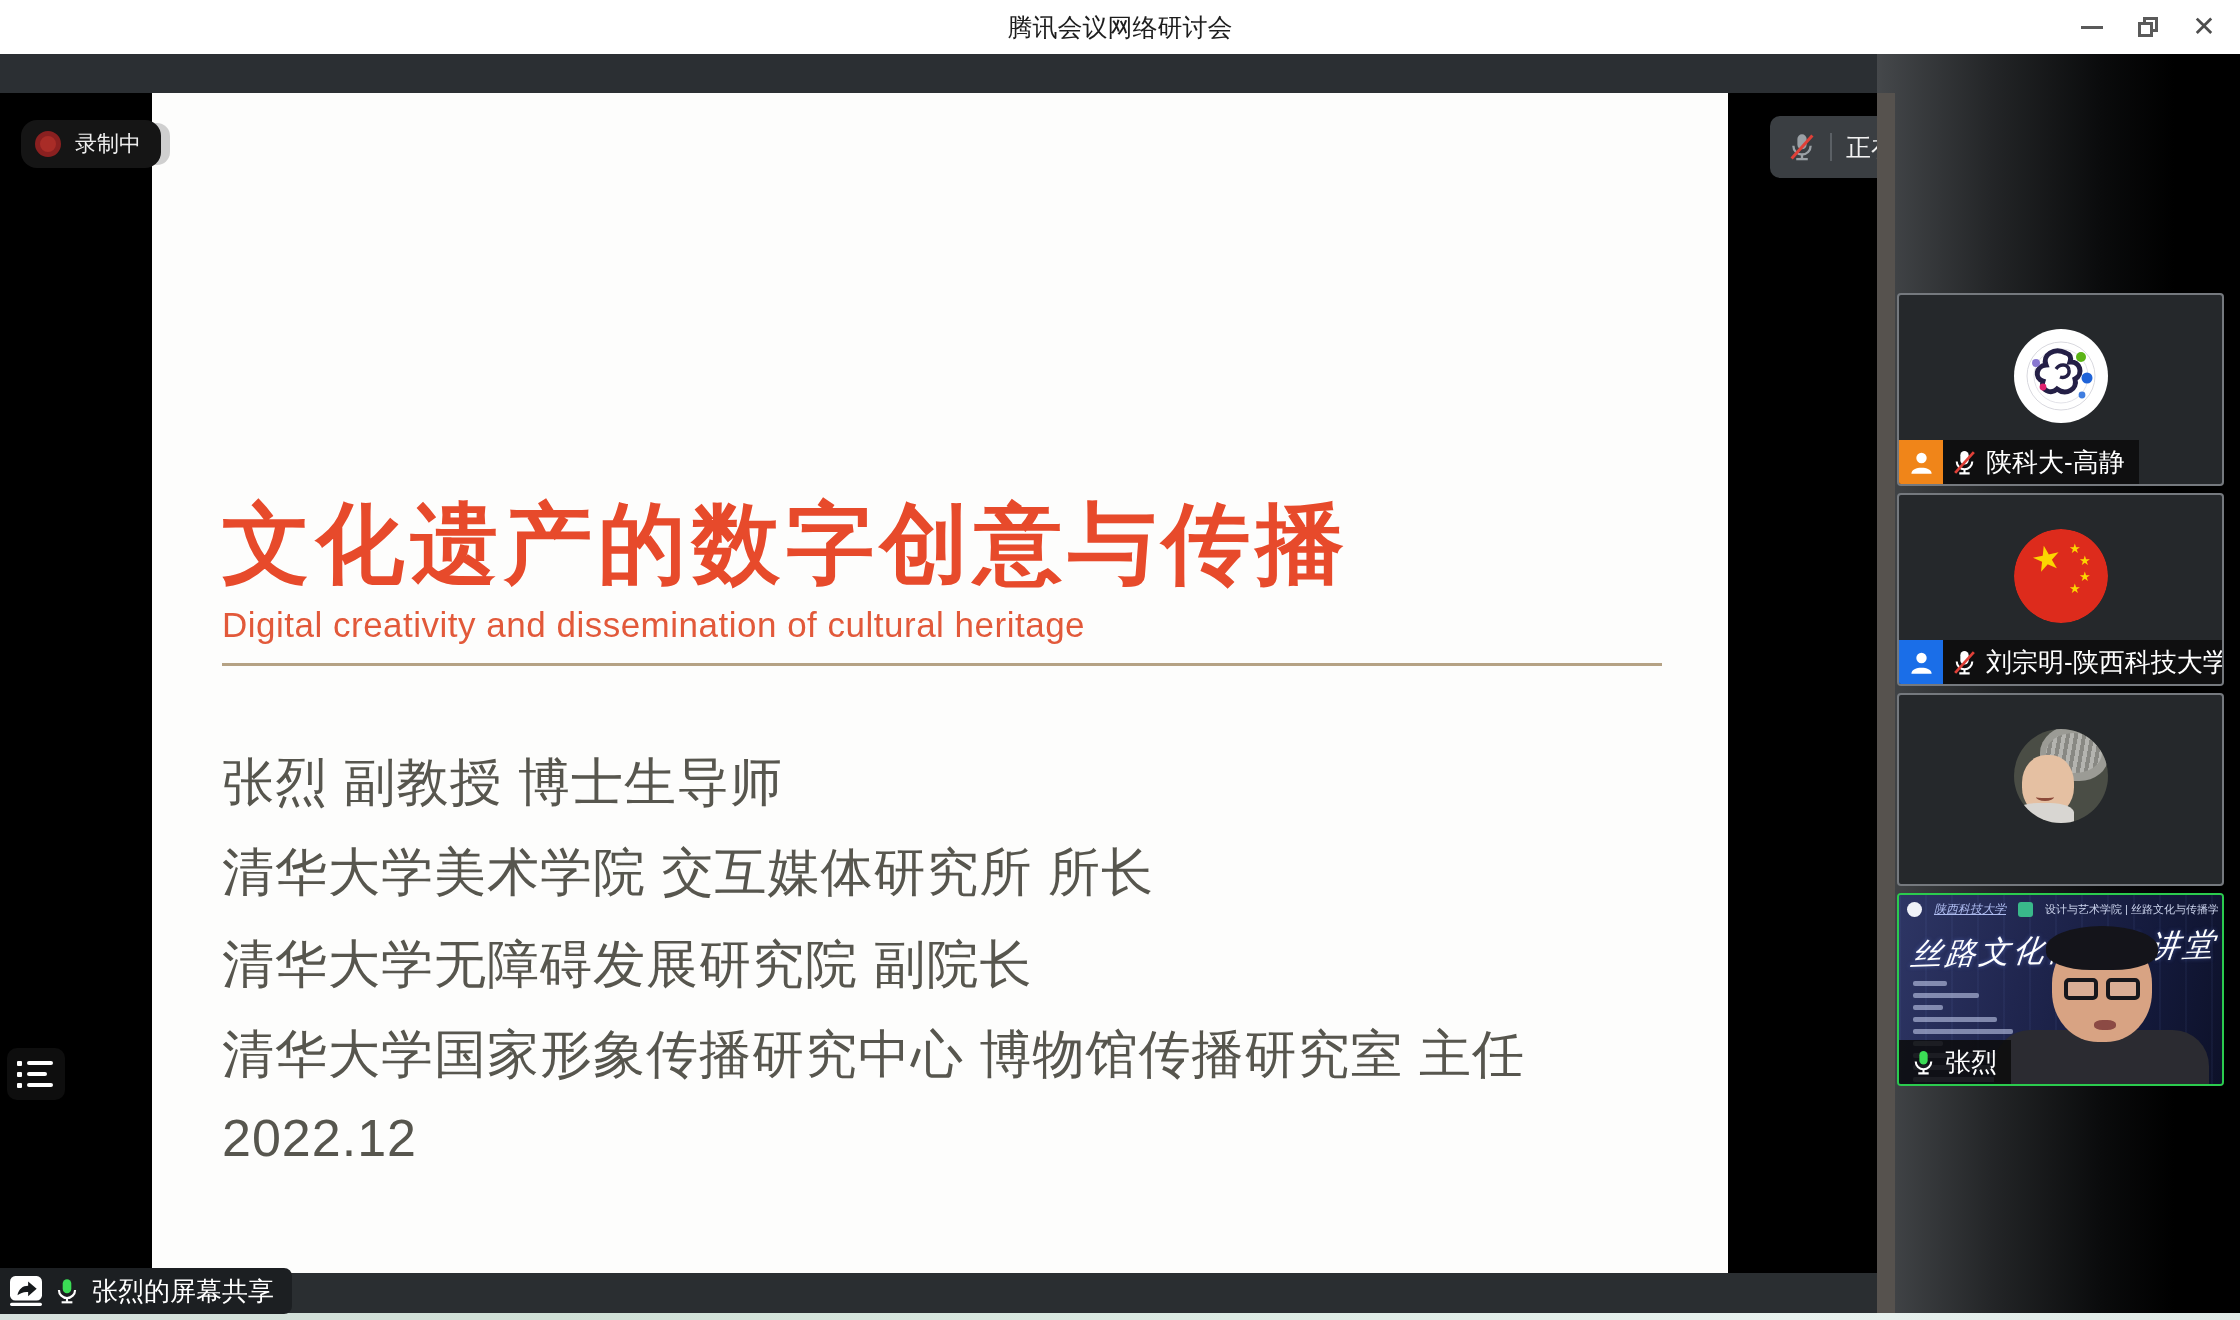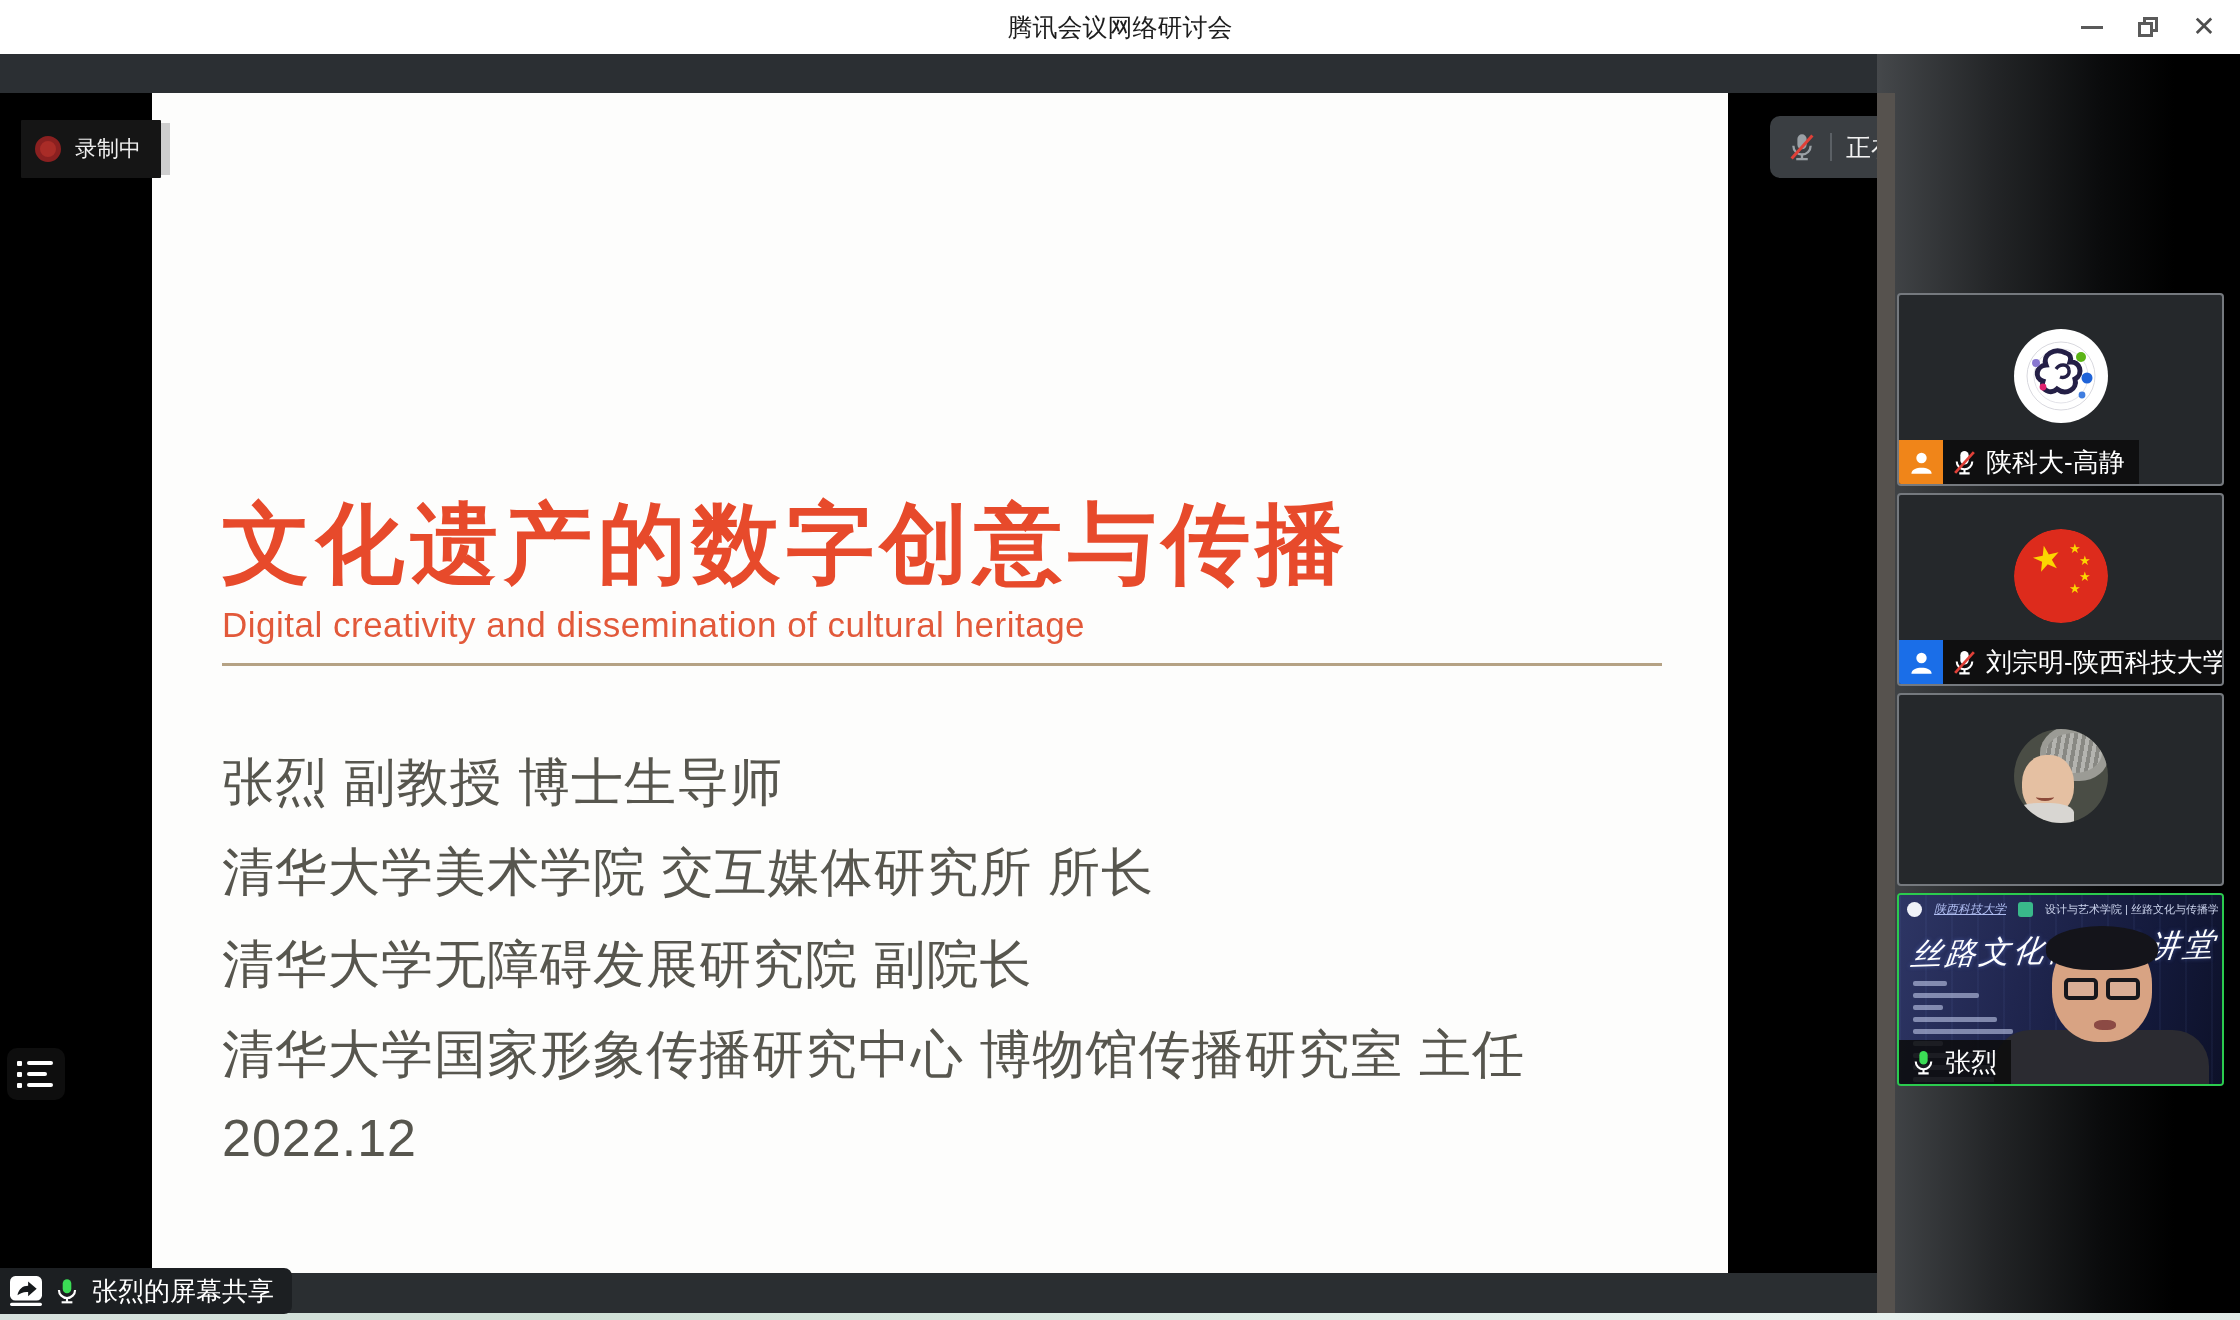--- a/index.html
+++ b/index.html
@@ -27,22 +27,22 @@
   
   .stage { position:absolute; left:0; top:93px; width:1877px; height:1180px; background:#000; }
   .slide { position:absolute; left:152px; top:0; width:1576px; height:1180px; background:#fdfdfc; }
   .slide-title { position:absolute; left:70px; top:392px; font-size:88px; font-weight:800;
                  letter-spacing:6px; white-space:nowrap; }
   .slide-subtitle { position:absolute; left:70px; top:512px; font-size:35px; letter-spacing:0.5px; }
   .slide-divider { position:absolute; left:70px; top:570px; width:1440px; height:3px; background:#b5a284; }
   .slide-line { position:absolute; left:70px; font-size:52px; color:#57564e; letter-spacing:1px; white-space:nowrap; }
 
   
-  .rec-badge { position:absolute; left:21px; top:120px; height:58px; padding:0 20px 0 14px;
-               background:#151515; border-radius:1px; display:flex; align-items:center; gap:14px;
+  .rec-badge { position:absolute; left:21px; top:120px; height:48px; padding:0 20px 0 14px;
+               background:#151515; border-radius:16px; display:flex; align-items:center; gap:14px;
                box-shadow:12px 0 0 -3px rgba(170,170,170,0.55); }
   .rec-dot { width:26px; height:26px; border-radius:50%; border:5px solid #8a2020; background:#a92c27; }
   .rec-text { font-size:22px; color:#eeeeee; }
 
   
   .list-btn { position:absolute; left:7px; top:1048px; width:58px; height:52px; background:#0e0e0e;
               border-radius:10px; display:flex; flex-direction:column; justify-content:center; gap:6px; padding-left:10px; }
   .list-row { display:flex; align-items:center; gap:5px; }
   .list-dot { width:5px; height:5px; background:#fff; border-radius:1px; }
   .list-bar { height:4px; background:#fff; border-radius:2px; }

